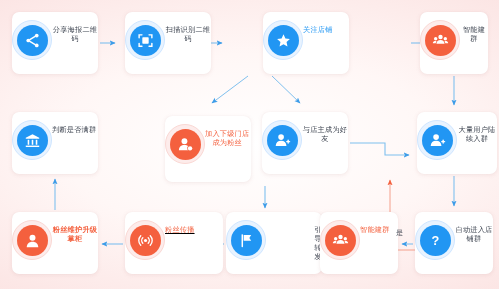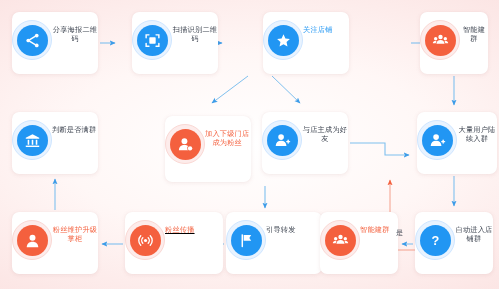--- a/index.html
+++ b/index.html
@@ -146,21 +146,21 @@
           <circle cx="6" cy="12" r="2.6" fill="#ffffff" stroke="none"></circle>
           <circle cx="18" cy="19" r="2.6" fill="#ffffff" stroke="none"></circle>
           <line x1="8.2" y1="10.9" x2="15.8" y2="6.1"></line>
           <line x1="8.2" y1="13.1" x2="15.8" y2="17.9"></line>
         </svg>
       </div>
     </div>
     <div class="caption dark">分享海报二维码</div>
   </div>
 
-  <div class="node" style="left:132px; top:12px; width:86px; height:62px;">
+  <div class="node" style="left:125px; top:12px; width:86px; height:62px;">
     <div class="ring blue">
       <div class="disc blue">
         <svg width="17" height="17" viewBox="0 0 24 24" fill="none" stroke="#ffffff" stroke-width="2" stroke-linecap="round">
           <path d="M3 8 V4 H7"></path>
           <path d="M17 4 H21 V8"></path>
           <path d="M21 16 V20 H17"></path>
           <path d="M7 20 H3 V16"></path>
           <rect x="7.5" y="7.5" width="9" height="9" rx="1" fill="#ffffff" stroke="none"></rect>
         </svg>
       </div>
@@ -248,21 +248,21 @@
           <circle cx="10" cy="7.2" r="4" fill="#ffffff"></circle>
           <path fill="#ffffff" d="M10 12.4 c-4.5 0-7.4 2.7-7.6 7.3 h15.2 c-0.2-4.6-3.1-7.3-7.6-7.3z"></path>
           <rect x="17.1" y="12.6" width="5.8" height="1.9" rx="0.9" fill="#ffffff"></rect>
           <rect x="19.05" y="10.65" width="1.9" height="5.8" rx="0.9" fill="#ffffff"></rect>
         </svg>
       </div>
     </div>
     <div class="caption dark">大量用户陆续入群</div>
   </div>
 
-  <div class="node" style="left:12px; top:212px; width:86px; height:62px;">
+  <div class="node" style="left:12px; top:212px; width:86px; height:62px;font-weight:bold;">
     <div class="ring orange">
       <div class="disc orange">
         <svg width="17" height="17" viewBox="0 0 24 24">
           <circle cx="12" cy="8" r="4.2" fill="#ffffff"></circle>
           <path fill="#ffffff" d="M12 13.6 c-4.9 0-8 3-8.2 8 h16.4 c-0.2-5-3.3-8-8.2-8z"></path>
         </svg>
       </div>
     </div>
     <div class="caption orange">粉丝维护升级掌柜</div>
   </div>
@@ -275,21 +275,21 @@
           <path d="M8.2 8.2 a5.4 5.4 0 0 0 0 7.6"></path>
           <path d="M15.8 8.2 a5.4 5.4 0 0 1 0 7.6"></path>
           <path d="M5.3 5.3 a9.5 9.5 0 0 0 0 13.4"></path>
           <path d="M18.7 5.3 a9.5 9.5 0 0 1 0 13.4"></path>
         </svg>
       </div>
     </div>
     <div class="caption orange">粉丝传播</div>
   </div>
 
-  <div class="node" style="left:226px; top:212px; width:96px; height:62px;">
+  <div class="node" style="left:226px; top:212px; width:96px; height:62px;gap:48px;">
     <div class="ring blue">
       <div class="disc blue">
         <svg width="17" height="17" viewBox="0 0 24 24">
           <rect x="5" y="3" width="2.1" height="18.5" rx="1" fill="#ffffff"></rect>
           <path fill="#ffffff" d="M8 4.2 h10.6 l-2.6 4.1 2.6 4.1 H8 Z"></path>
         </svg>
       </div>
     </div>
     <div class="caption dark">引导转发</div>
   </div>

